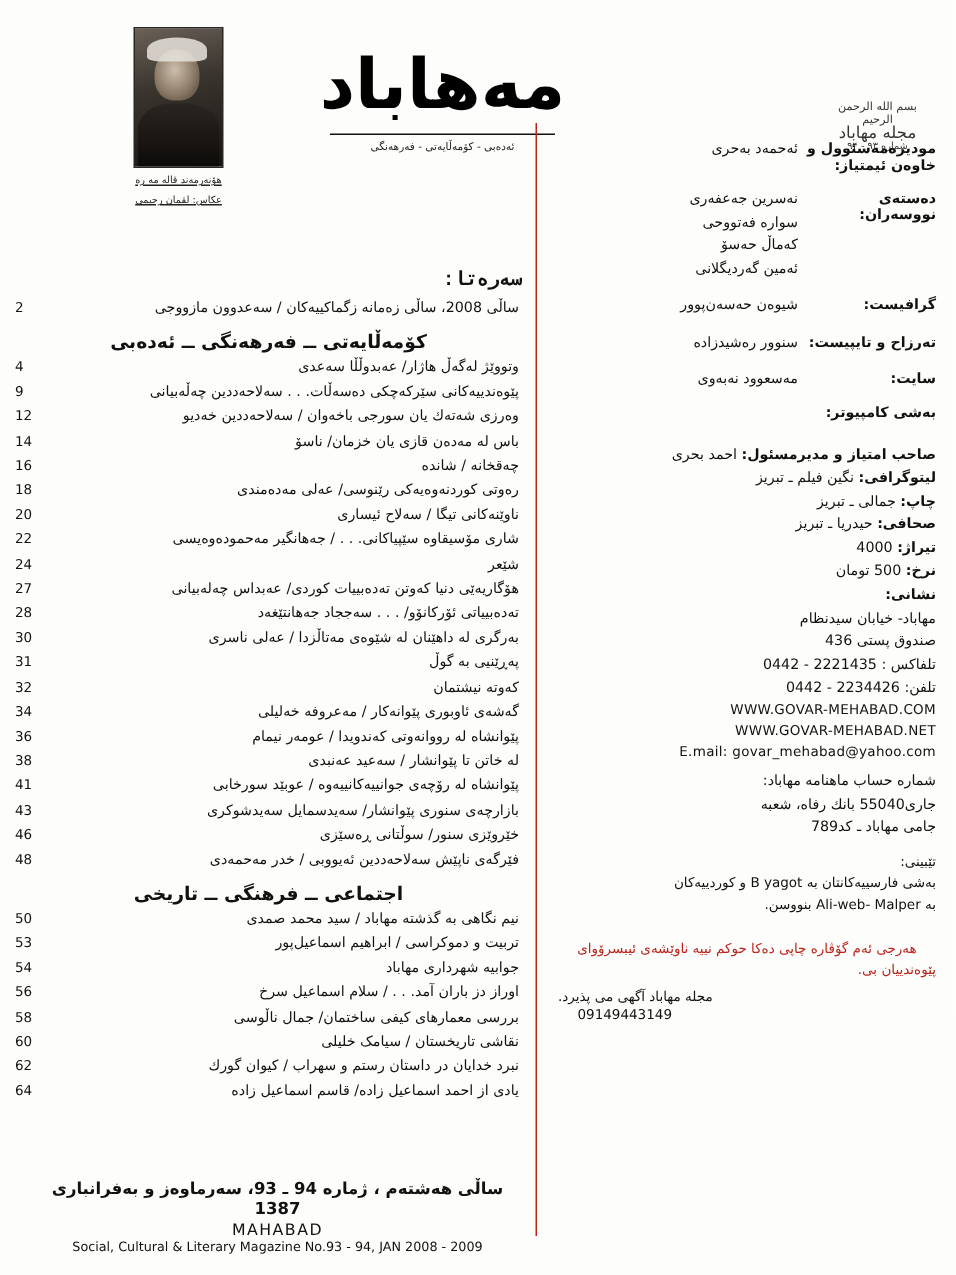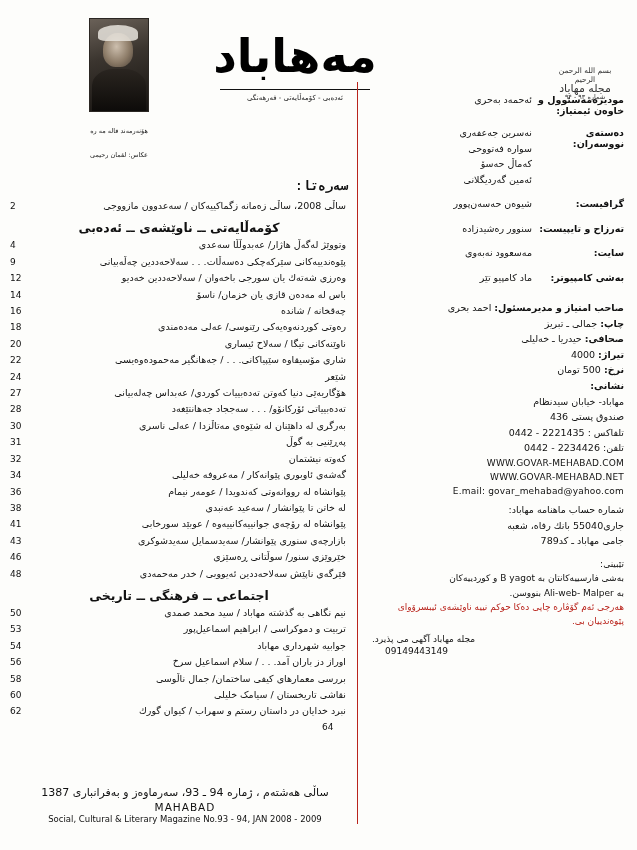--- a/index.html
+++ b/index.html
@@ -63,24 +63,25 @@
   .photo-frame .body {
     position: absolute;
     left: 2px; bottom: 0;
     width: 54px; height: 42px;
     background: linear-gradient(180deg,#2a2520 0%, #0d0b09 100%);
     border-radius: 40% 40% 0 0;
   }
   .photo-cap {
     font-size: 6.5px;
     line-height: 10px;
-    margin-top: 14px;
+    margin-top: 3px;
     color: #222;
     direction: rtl;
     white-space: nowrap;
+    text-decoration: underline;
   }
 
   .masthead {
     position: absolute;
     left: 205px;
     top: 26px;
     width: 180px;
     text-align: center;
   }
   .mast-logo {
@@ -187,21 +188,21 @@
   .foot {
     position: absolute;
     left: 20px;
     top: 786px;
     width: 330px;
     text-align: center;
   }
   .foot .line-rtl {
     direction: rtl;
     font-size: 11px;
-    font-weight: normal;
+    font-weight: bold;
     color: #111;
     margin-bottom: 2px;
   }
   .foot .mahabad {
     font-size: 10.5px;
     letter-spacing: 1px;
     color: #111;
   }
   .foot .eng {
     font-size: 8.5px;
@@ -325,21 +326,21 @@
     <div class="contents-title">سەرەتا:</div>
 
     <div>
       <div class="toc-row">
         <span class="toc-title">ساڵى 2008، ساڵى زەمانە زگماكییەكان /   سەعدوون مازووجى</span>
         <span class="toc-page">2</span>
       </div>
     </div>
 
     <div>
-      <div class="sec-head">كۆمەڵايەتى ــ ناوێشەى ــ ئەدەبى</div>
+      <div class="sec-head">كۆمەڵايەتى ــ فەرهەنگى ــ ئەدەبى</div>
       <div class="toc-row">
           <span class="toc-title">وتووێژ لەگەڵ هاژار/ عەبدوڵڵا سەعدى</span>
           <span class="toc-page">4</span>
         </div>
       <div class="toc-row">
           <span class="toc-title">پێوەندییەكانى سێركەچكى دەسەڵات. . . سەلاحەددین چەڵەبیانى</span>
           <span class="toc-page">9</span>
         </div>
       <div class="toc-row">
           <span class="toc-title">وەرزى شەتەك یان سورجى باخەوان / سەلاحەددین خەدیو</span>
@@ -443,20 +444,21 @@
         </div>
       <div class="toc-row">
           <span class="toc-title">نقاشى تاریخستان / سیامک خلیلى</span>
           <span class="toc-page">60</span>
         </div>
       <div class="toc-row">
           <span class="toc-title">نبرد خدایان در داستان رستم و سهراب / كیوان گورك</span>
           <span class="toc-page">62</span>
         </div>
       <div class="toc-row">
+          <span class="toc-title">یادى از احمد اسماعیل زاده/ قاسم اسماعیل زاده</span>
           <span class="toc-page">64</span>
         </div>
     </div>
   </div>
 
   <div class="foot">
     <div class="line-rtl">ساڵى هەشتەم ، ژمارە 94 ـ 93، سەرماوەز و بەفرانبارى 1387</div>
     <div class="mahabad">MAHABAD</div>
     <div class="eng">Social, Cultural &amp; Literary Magazine No.93 - 94, JAN  2008 - 2009</div>
   </div>
@@ -501,39 +503,40 @@
     <div class="info-row">
       <div class="info-label">سایت:</div>
       <div class="info-vals">
         <div class="info-val">مەسعوود نەبەوى</div>
       </div>
     </div>
     <div class="gap-s"></div>
 
     <div class="info-row">
       <div class="info-label">بەشى كامپیوتر:</div>
-      <div class="info-vals">
-        <div class="info-val">ماد كامپیو تێر</div>
-      </div>
     </div>
 
     <div class="gap-m"></div>
 
     <div class="block">
       <div>
         <span class="bold">صاحب امتیاز و مدیرمسئول:</span>
         <span>احمد بحرى</span>
       </div>
       <div>
+        <span class="bold">لیتوگرافى:</span>
+        <span>نگین فیلم ـ تبریز</span>
+      </div>
+      <div>
         <span class="bold">چاپ:</span>
         <span>جمالى ـ تبریز</span>
       </div>
       <div>
         <span class="bold">صحافى:</span>
-        <span>حیدریا ـ خەلیلى</span>
+        <span>حیدریا ـ تبریز</span>
       </div>
       <div>
         <span class="bold">تیراژ:</span>
         <span>4000</span>
       </div>
       <div>
         <span class="bold">نرخ:</span>
         <span>500 تومان</span>
       </div>
     </div>
@@ -557,20 +560,20 @@
       <div>جارى55040 بانك رفاه، شعبه</div>
       <div>جامى مهاباد ـ كد789</div>
     </div>
 
     <div class="note" style="margin-top:8px;">
       <div class="bold">تێبینى:</div>
       <div>بەشى فارسییەكانتان بە B yagot و كوردییەكان</div>
       <div>بە Ali-web- Malper بنووسن.</div>
     </div>
 
-    <div class="redline" style="margin-top:0;">هەرجى ئەم گۆڤارە چاپى دەكا حوكم نییە ناوێشەى ئیبسرۆواى</div>
+    <div class="redline" style="margin-top:15px;text-align:center;">هەرجى ئەم گۆڤارە چاپى دەكا حوكم نییە ناوێشەى ئیبسرۆواى</div>
     <div class="redline">پێوەندییان بى.</div>
 
     <div class="tail">مجله مهاباد آگهى مى پذیرد.</div>
     <div class="phone">09149443149</div>
   </div>
 
 </div>
 
 </body></html>

